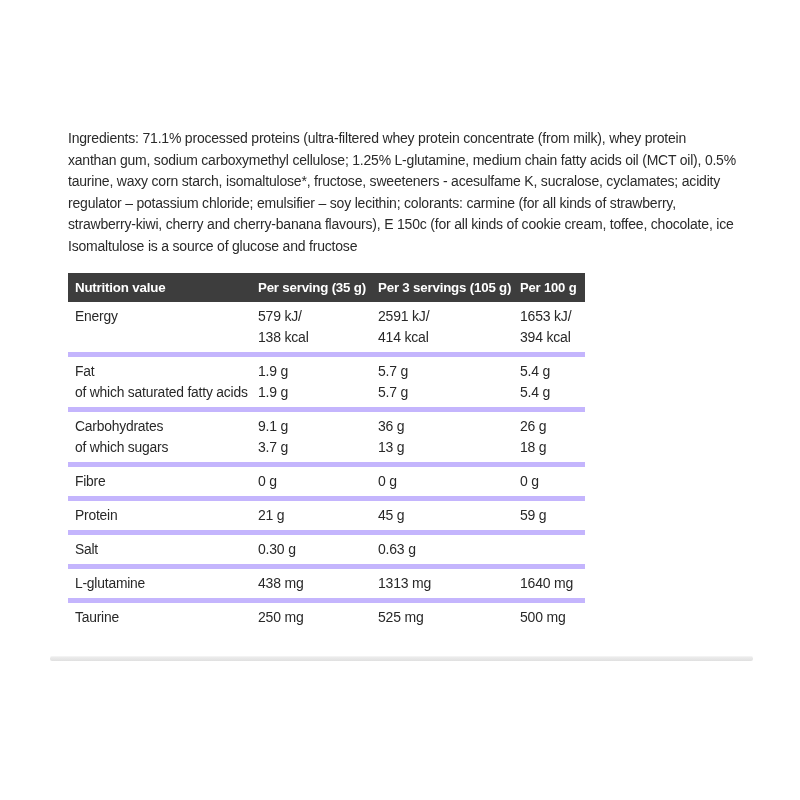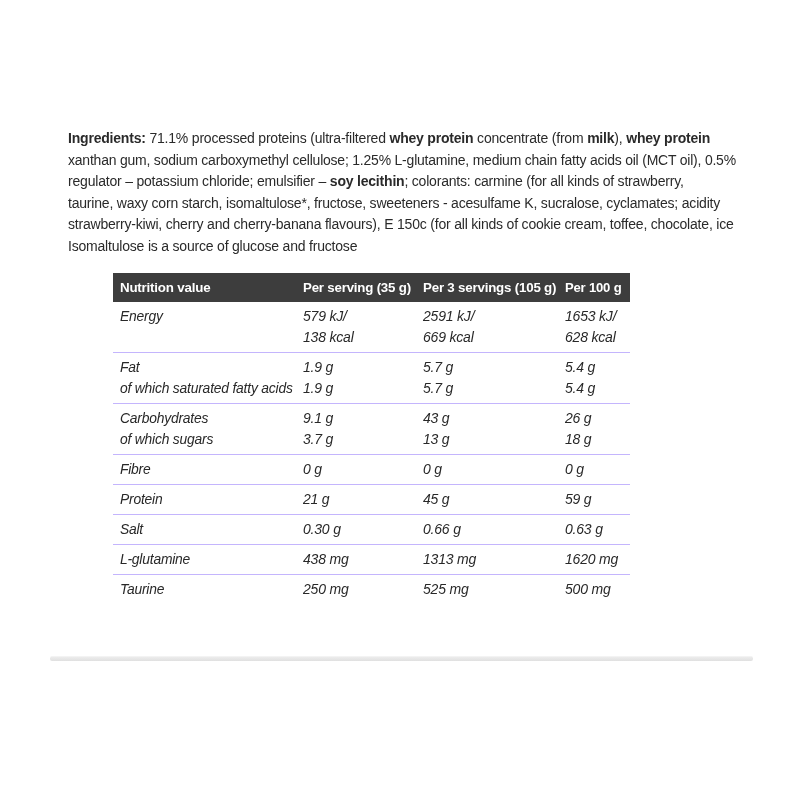--- a/index.html
+++ b/index.html
@@ -28,42 +28,41 @@
   .ingredients {
     font-size: 14px;
     line-height: 21.5px;
     letter-spacing: -0.2px;
     color: #2a2a2a;
   }
   .ing-line {
     white-space: nowrap;
     transform-origin: 0 50%;
   }
-  .bold { font-weight: 700; }
+  .bold { font-weight: 400; }
   
   .ntable {
     margin-top: 16px;
     width: 517px;
     font-size: 14px;
     letter-spacing: -0.2px;
-    margin-left: 45px;
   }
   .ntable-header {
     display: grid;
     grid-template-columns: 190px 120px 142px 65px;
     align-items: center;
     height: 29px;
     color: #ffffff;
     font-weight: 700;
     font-size: 13.5px;
   }
   .ntable-header .hcell { white-space: nowrap; transform-origin: 0 50%; }
   .ntable-header .hcell:first-child { padding-left: 7px; }
-  .t-group { padding: 4px 0; font-style: italic; }
-  .t-group + .t-group { border-top: 1px solid #c4b5fd; }
+  .t-group { padding: 4px 0; }
+  .t-group + .t-group { border-top: 5px solid #c4b5fd; }
   .t-row {
     display: grid;
     grid-template-columns: 190px 120px 142px 65px;
     line-height: 21px;
   }
   .t-cell { white-space: nowrap; transform-origin: 0 50%; }
   .t-cell.label { padding-left: 7px; }
   
   .page-divider {
     position: absolute;
@@ -78,22 +77,22 @@
 </style>
 </head>
 <body>
 
 <div class="page">
   <div class="content">
 
     <div class="ingredients">
         <div class="ing-line"><span class="bold">Ingredients:  </span><span>71.1% processed proteins (ultra-filtered </span><span class="bold">whey protein</span><span> concentrate (from </span><span class="bold">milk</span><span>), </span><span class="bold">whey protein</span></div>
         <div class="ing-line" style="transform: scaleX(0.997015);"><span>xanthan gum, sodium carboxymethyl cellulose; 1.25% L-glutamine, medium chain fatty acids oil (MCT oil), 0.5%</span></div>
+        <div class="ing-line"><span>taurine, waxy corn starch, isomaltulose*, fructose, sweeteners - acesulfame K, sucralose, cyclamates; acidity</span></div>
         <div class="ing-line"><span>regulator – potassium chloride; emulsifier – </span><span class="bold">soy lecithin</span><span>; colorants: carmine (for all kinds of strawberry,</span></div>
-        <div class="ing-line"><span>taurine, waxy corn starch, isomaltulose*, fructose, sweeteners - acesulfame K, sucralose, cyclamates; acidity</span></div>
         <div class="ing-line"><span>strawberry-kiwi, cherry and cherry-banana flavours), E 150c (for all kinds of cookie cream, toffee, chocolate, ice</span></div>
         <div class="ing-line"><span>Isomaltulose is a source of glucose and fructose</span></div>
       </div>
 
     <div class="ntable">
       <div class="ntable-header" style="background: rgb(61, 61, 61);">
         <div class="hcell" style="transform: scaleX(0.989474);">Nutrition value</div>
         <div class="hcell" style="transform: scaleX(0.983333);">Per serving (35 g)</div>
         <div class="hcell" style="transform: scaleX(0.985915);">Per 3 servings (105 g)</div>
         <div class="hcell" style="transform: scaleX(0.969231);">Per 100 g</div>
@@ -102,43 +101,43 @@
           <div class="t-group">
             <div class="t-row">
               <div class="t-cell label" style="transform: scaleX(0.989474);">Energy</div>
               <div class="t-cell">579 kJ/</div>
               <div class="t-cell">2591 kJ/</div>
               <div class="t-cell">1653 kJ/</div>
             </div>
             <div class="t-row">
               <div class="t-cell label" style="transform: scaleX(0.989474);"></div>
               <div class="t-cell">138 kcal</div>
-              <div class="t-cell">669 kcal</div>
-              <div class="t-cell">628 kcal</div>
+              <div class="t-cell">414 kcal</div>
+              <div class="t-cell">394 kcal</div>
             </div>
           </div>
           <div class="t-group">
             <div class="t-row">
               <div class="t-cell label" style="transform: scaleX(0.989474);">Fat</div>
               <div class="t-cell">1.9 g</div>
               <div class="t-cell">5.7 g</div>
               <div class="t-cell">5.4 g</div>
             </div>
             <div class="t-row">
               <div class="t-cell label" style="transform: scaleX(0.989474);">of which saturated fatty acids</div>
               <div class="t-cell">1.9 g</div>
               <div class="t-cell">5.7 g</div>
               <div class="t-cell">5.4 g</div>
             </div>
           </div>
           <div class="t-group">
             <div class="t-row">
               <div class="t-cell label" style="transform: scaleX(0.989474);">Carbohydrates</div>
               <div class="t-cell">9.1 g</div>
-              <div class="t-cell">43 g</div>
+              <div class="t-cell">36 g</div>
               <div class="t-cell">26 g</div>
             </div>
             <div class="t-row">
               <div class="t-cell label" style="transform: scaleX(0.989474);">of which sugars</div>
               <div class="t-cell">3.7 g</div>
               <div class="t-cell">13 g</div>
               <div class="t-cell">18 g</div>
             </div>
           </div>
           <div class="t-group">
@@ -154,30 +153,29 @@
               <div class="t-cell label" style="transform: scaleX(0.989474);">Protein</div>
               <div class="t-cell">21 g</div>
               <div class="t-cell">45 g</div>
               <div class="t-cell">59 g</div>
             </div>
           </div>
           <div class="t-group">
             <div class="t-row">
               <div class="t-cell label" style="transform: scaleX(0.989474);">Salt</div>
               <div class="t-cell">0.30 g</div>
-              <div class="t-cell">0.66 g</div>
               <div class="t-cell">0.63 g</div>
             </div>
           </div>
           <div class="t-group">
             <div class="t-row">
               <div class="t-cell label" style="transform: scaleX(0.989474);">L-glutamine</div>
               <div class="t-cell">438 mg</div>
               <div class="t-cell">1313 mg</div>
-              <div class="t-cell">1620 mg</div>
+              <div class="t-cell">1640 mg</div>
             </div>
           </div>
           <div class="t-group">
             <div class="t-row">
               <div class="t-cell label" style="transform: scaleX(0.989474);">Taurine</div>
               <div class="t-cell">250 mg</div>
               <div class="t-cell">525 mg</div>
               <div class="t-cell">500 mg</div>
             </div>
           </div>

